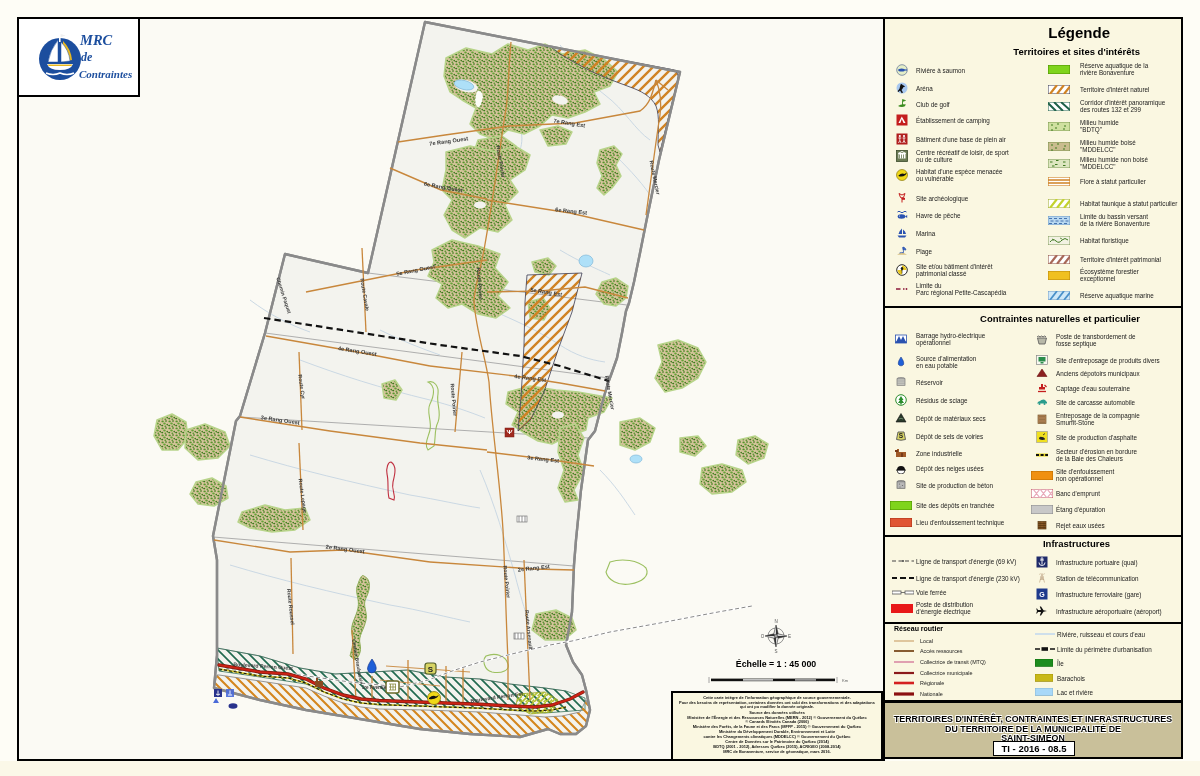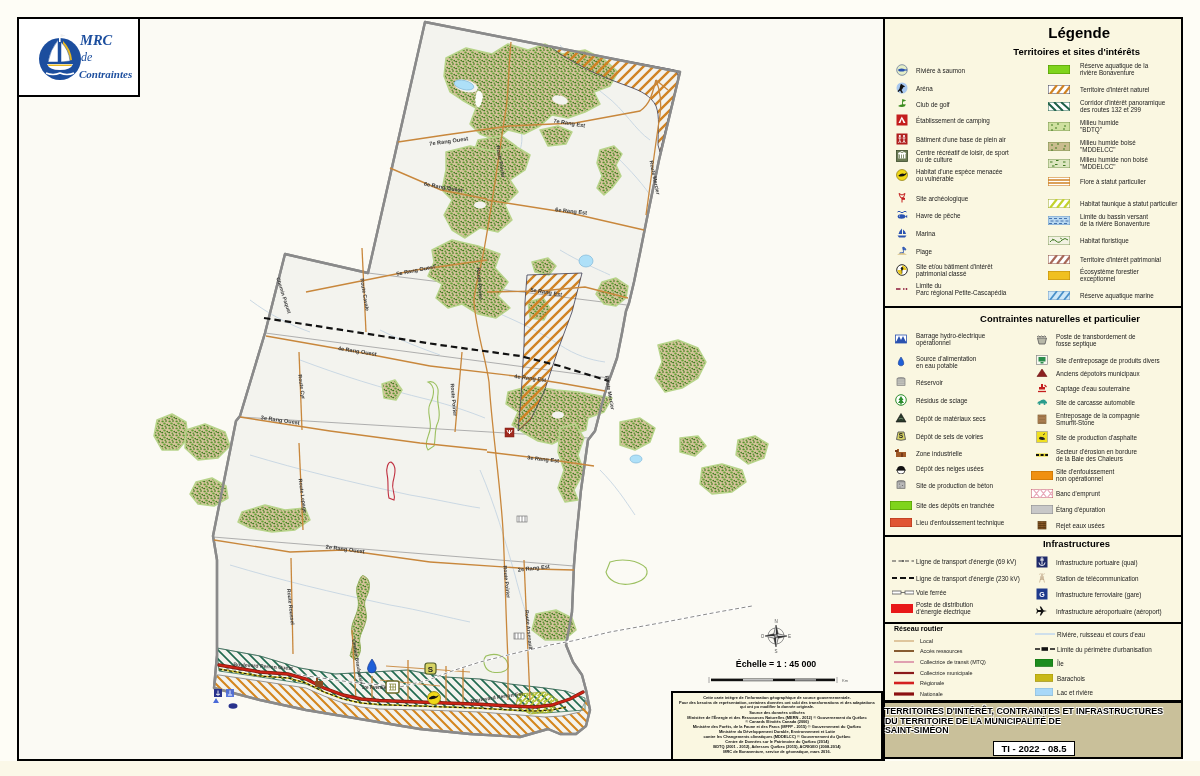--- a/index.html
+++ b/index.html
@@ -342,21 +342,21 @@
 <path d="M44,22 Q52,30 53,41 L44,43 Z" fill="#e8b820"></path>
 <path d="M39,21 L39,43 L29,43 Q31,31 39,21 Z" fill="#fff" stroke="#1c4e9e" stroke-width="0.5"></path>
 <path d="M42,23 L42,43 L51,42 Q50,31 42,23 Z" fill="#fff" stroke="#1c4e9e" stroke-width="0.5"></path>
 <rect x="40" y="15" width="1.6" height="8" fill="#fff"></rect>
 <path d="M41.6,15 l5,1.5 l-5,1.8 Z" fill="#f0f0f0"></path>
 <path d="M28,45 L54,45 Q52,51 41,51 Q30,51 28,45 Z" fill="#fff"></path>
 <path d="M29,45.5 L53,45.5 L52.5,47 L29.5,47 Z" fill="#e8b820"></path>
 <path d="M27,54 q7,3 14,0 q7,3 14,0" stroke="#fff" stroke-width="1.5" fill="none"></path>
 </svg>
 <div class="abs" style="left:61px;top:13px;font-family:'Liberation Serif',serif;font-style:italic;font-weight:bold;color:#1c4e9e;font-size:14.5px;">MRC</div>
-<div class="abs" style="left:62px;top:31px;font-family:'Liberation Serif',serif;font-style:italic;font-weight:normal;color:#1c4e9e;font-size:12px;">de</div>
+<div class="abs" style="left:62px;top:31px;font-family:'Liberation Serif',serif;font-style:italic;font-weight:bold;color:#1c4e9e;font-size:12px;">de</div>
 <div class="abs" style="left:60px;top:49px;font-family:'Liberation Serif',serif;font-style:italic;font-weight:bold;color:#1c4e9e;font-size:11px;">Contraintes</div>
 </div>
 
 <div class="abs" style="left:883px;top:17px;width:300px;height:740px;background:#faf7e1;border:2px solid #000;box-sizing:border-box;"></div>
 <div class="abs" style="left:883px;top:306px;width:300px;height:2px;background:#000;"></div>
 <div class="abs" style="left:883px;top:535px;width:300px;height:2px;background:#000;"></div>
 <div class="abs" style="left:883px;top:622px;width:300px;height:2px;background:#000;"></div>
 <div class="abs" style="left:883px;top:700px;width:300px;height:2px;background:#000;"></div>
 
 <div class="ttl" style="left:960px;top:24px;width:150px;font-size:15px;">Légende</div>
@@ -916,17 +916,17 @@
 <div class="txt" style="left:1057px;top:674.5px;">Barachois</div>
 
 <div class="abs" style="left:1035px;top:687.5px;">
     <svg width="18" height="9" viewBox="0 0 22 11" preserveAspectRatio="none">
       <rect x="0" y="0" width="22" height="9" fill="#a8d8f8" stroke="#78a8c8" stroke-width="0.8"></rect>
     </svg>
   </div>
 <div class="txt" style="left:1057px;top:688.5px;">Lac et rivière</div>
 
 <div class="abs" style="left:883px;top:701px;width:300px;height:58px;background:#c9c09a;border:2px solid #000;box-sizing:border-box;">
-<div style="font-size:8.8px;font-weight:bold;color:#000;padding-top:4px;line-height:9.6px;text-shadow:0.7px 0.7px 0 #fff,-0.7px -0.7px 0 #fff,0.7px -0.7px 0 #fff,-0.7px 0.7px 0 #fff;">TERRITOIRES D'INTÉRÊT, CONTRAINTES ET INFRASTRUCTURES<br>DU TERRITOIRE DE LA MUNICIPALITÉ DE<br>SAINT-SIMÉON</div>
-
-<div class="abs" style="left:108px;top:38px;width:80px;height:13px;background:#fff;border:1.5px solid #000;font-size:9.5px;font-weight:bold;text-align:center;line-height:13px;">TI - 2022 - 08.5</div>
+<div style="font-size:8.8px;font-weight:bold;text-align:center;color:#000;padding-top:12px;line-height:9.6px;text-shadow:0.7px 0.7px 0 #fff,-0.7px -0.7px 0 #fff,0.7px -0.7px 0 #fff,-0.7px 0.7px 0 #fff;">TERRITOIRES D'INTÉRÊT, CONTRAINTES ET INFRASTRUCTURES<br>DU TERRITOIRE DE LA MUNICIPALITÉ DE<br>SAINT-SIMÉON</div>
+
+<div class="abs" style="left:108px;top:38px;width:80px;height:13px;background:#fff;border:1.5px solid #000;font-size:9.5px;font-weight:bold;text-align:center;line-height:13px;">TI - 2016 - 08.5</div>
 </div>
 
 <div class="abs" style="left:0;top:761px;width:1200px;height:15px;background:#fbf8e8;"></div>
 </body></html>

